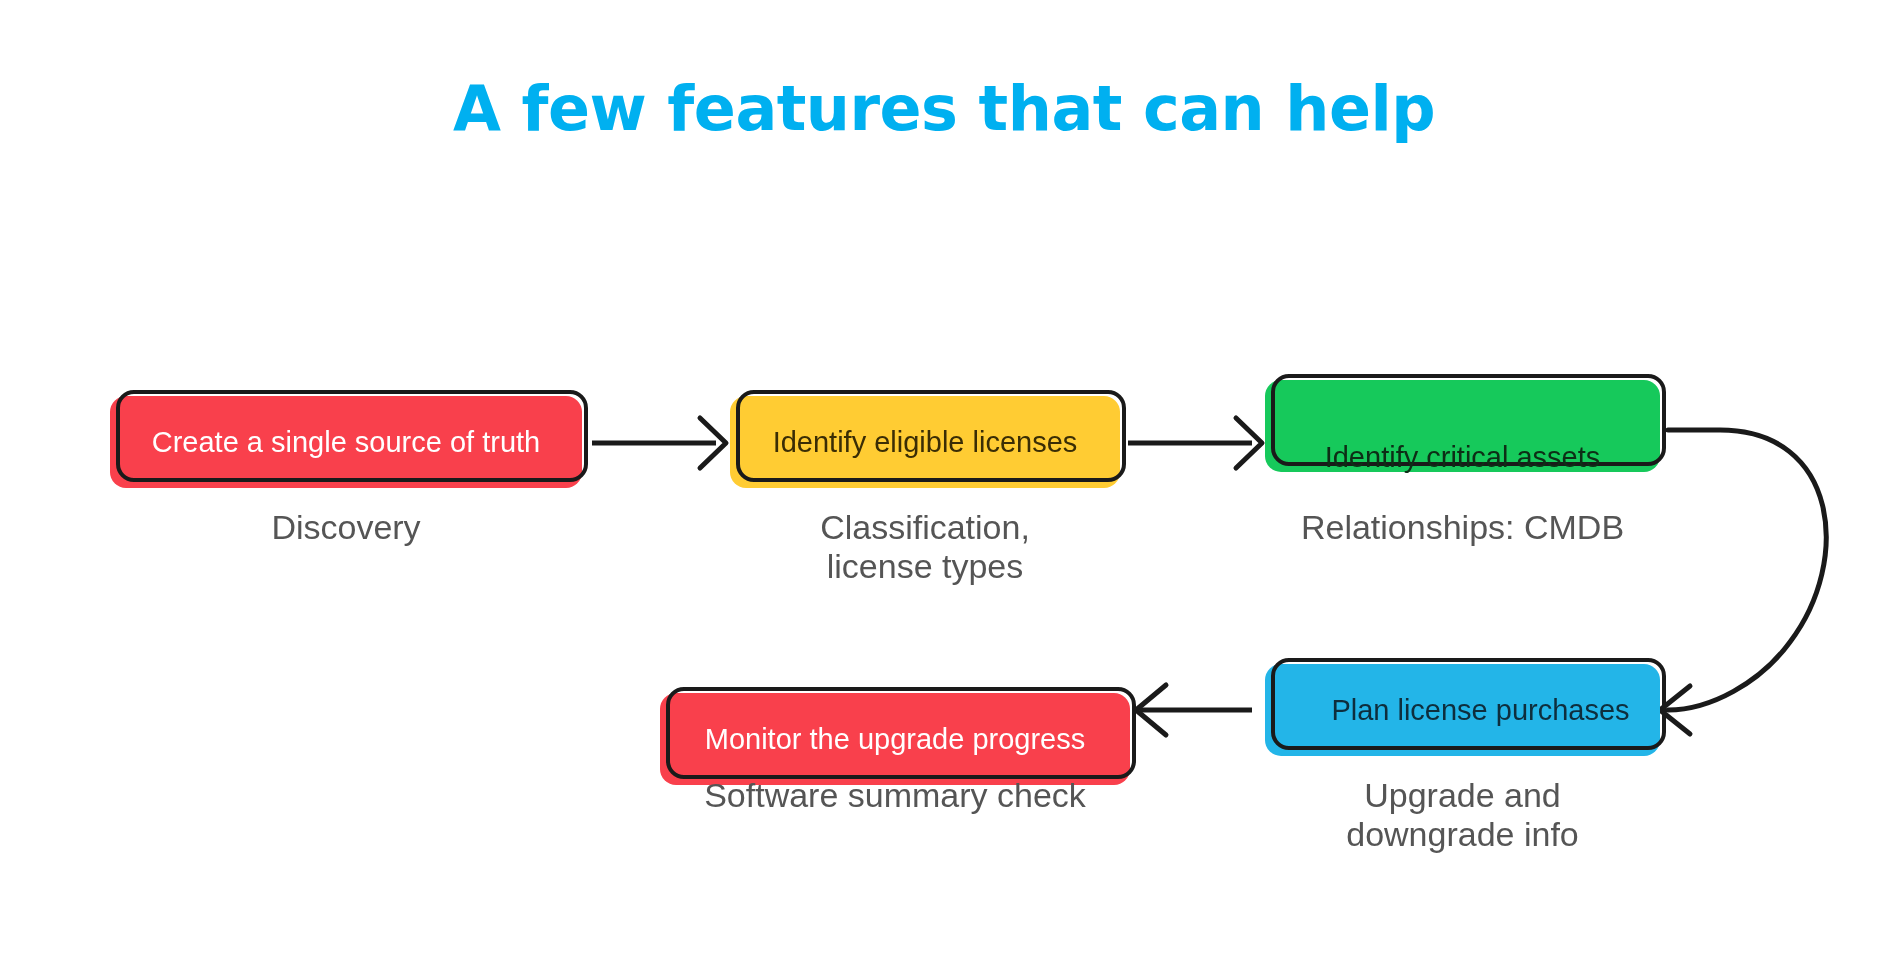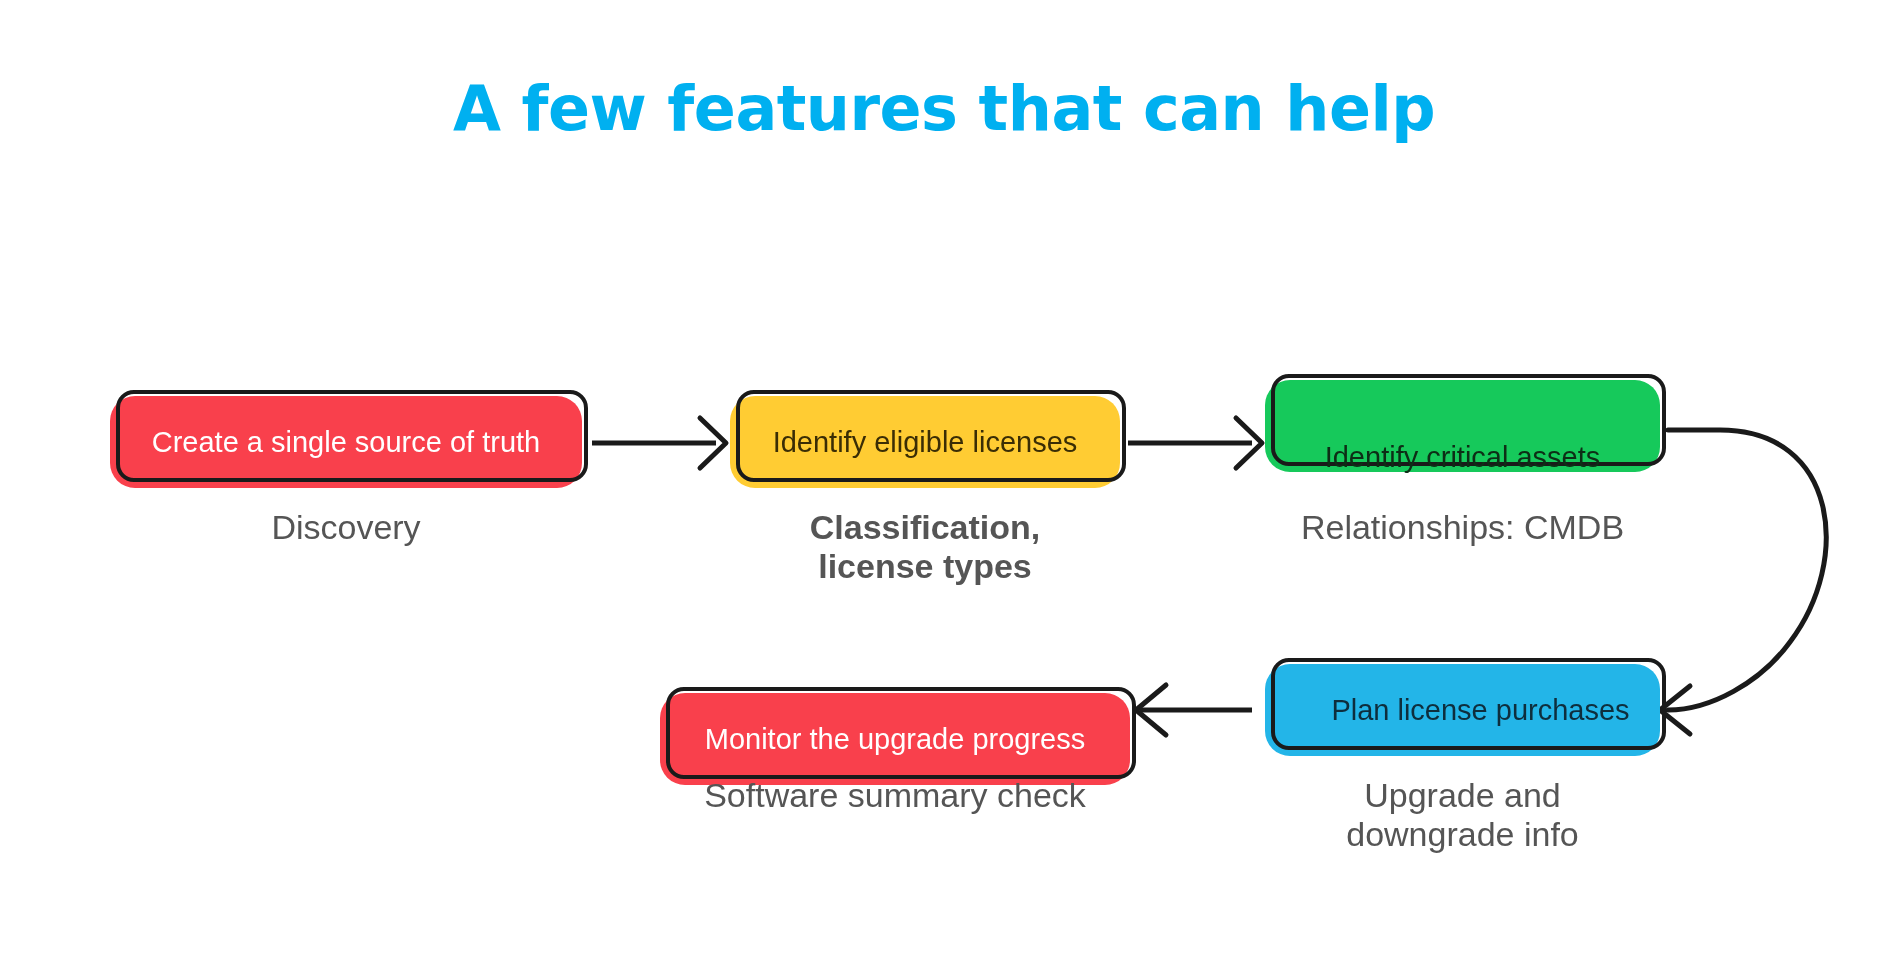--- a/index.html
+++ b/index.html
@@ -44,21 +44,21 @@
     left: 0; top: 0;
     width: 1888px;
     height: 955px;
     pointer-events: none;
   }
 
   
   .node {
     position: absolute;
     box-sizing: border-box;
-    border-radius: 25px;
+    border-radius: 16px;
     display: flex;
     align-items: center;
     justify-content: center;
     font-family: "Liberation Sans", sans-serif;
     font-size: 29px;
     font-weight: 400;
     line-height: 1;
     white-space: nowrap;
   }
   
@@ -128,21 +128,21 @@
   <div class="node red" style="left:110px; top:396px; width:472px; height:92px;">
     <span class="ring"></span>
     <span class="node-label">Create a single source of truth</span>
   </div>
   <div class="caption" style="left:110px; top:508px; width:472px;">Discovery</div>
 
   <div class="node yellow" style="left:730px; top:396px; width:390px; height:92px;">
     <span class="ring"></span>
     <span class="node-label">Identify eligible licenses</span>
   </div>
-  <div class="caption" style="left:730px; top:508px; width:390px;font-weight:bold;">Classification,
+  <div class="caption" style="left:730px; top:508px; width:390px;">Classification,
 license types</div>
 
   <div class="node green" style="left:1265px; top:380px; width:395px; height:92px;align-items:flex-end;">
     <span class="ring"></span>
     <span class="node-label">Identify critical assets</span>
   </div>
   <div class="caption" style="left:1225px; top:508px; width:475px;">Relationships: CMDB</div>
 
   <div class="node red" style="left:660px; top:664px; width:470px; height:92px;margin-top:29px;">
     <span class="ring"></span>

